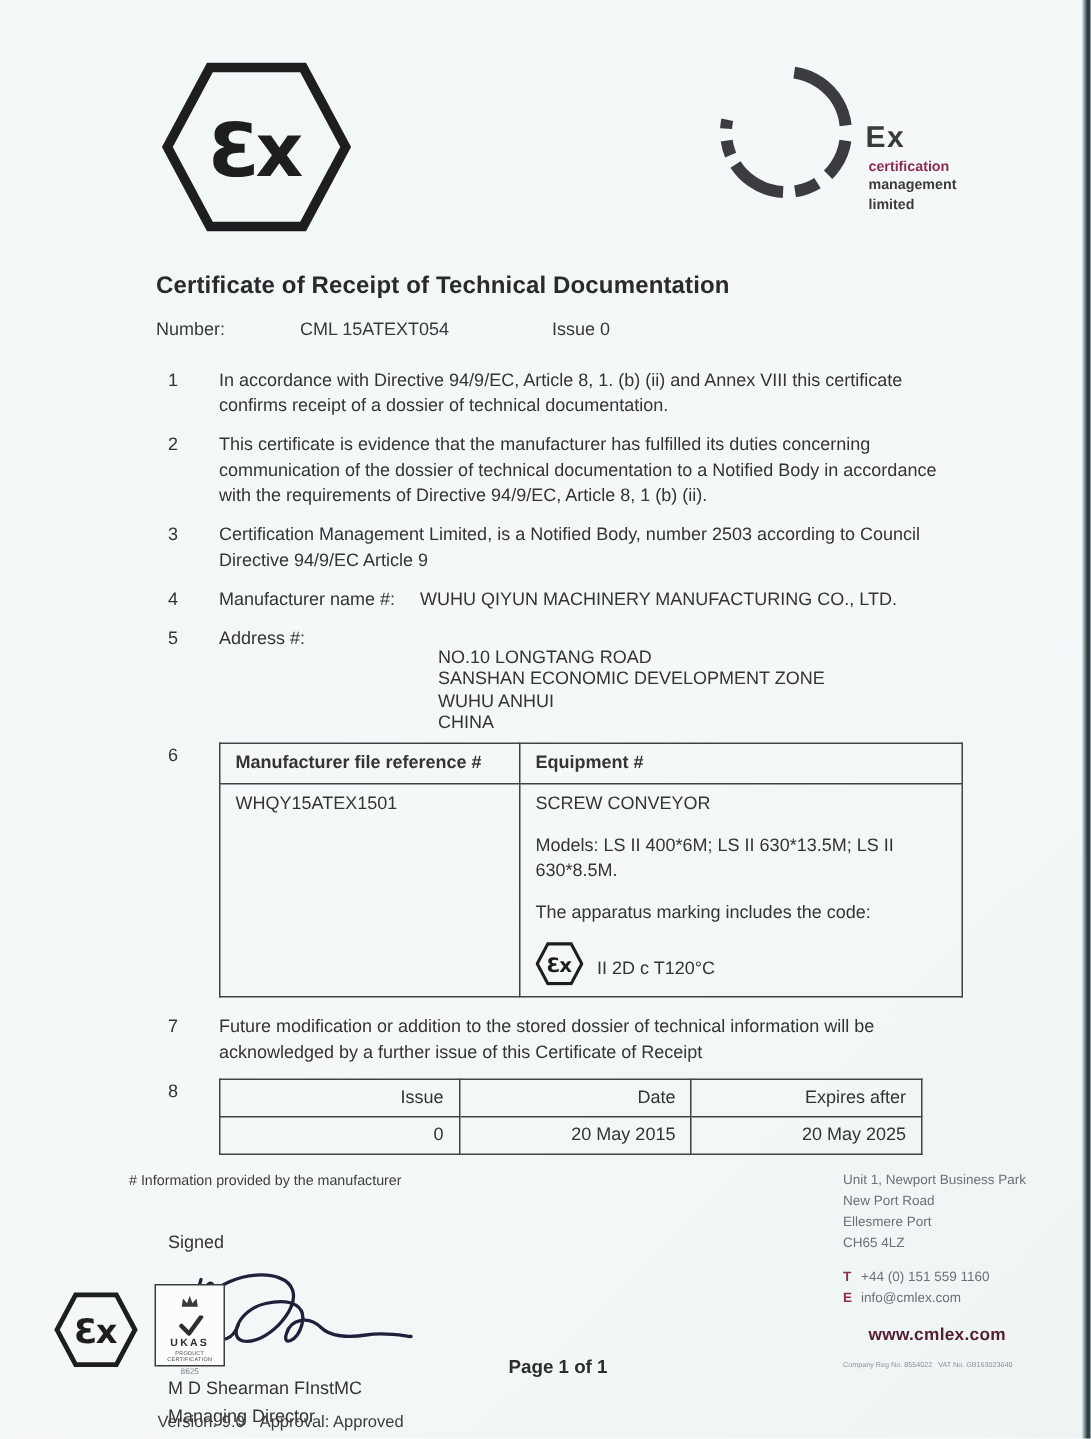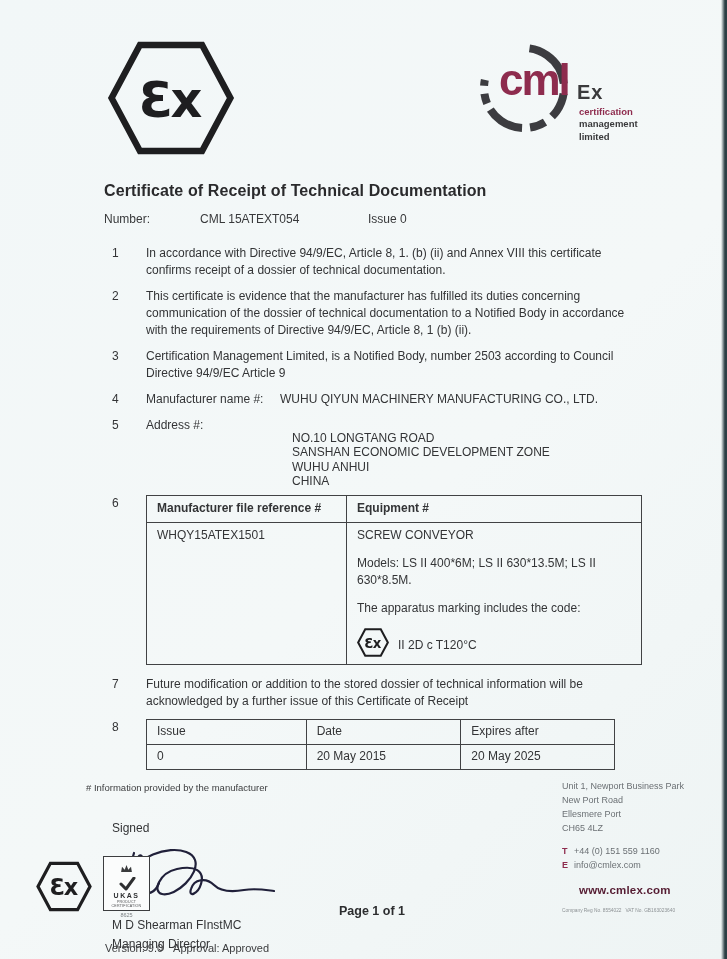--- a/index.html
+++ b/index.html
@@ -57,21 +57,21 @@
   .file-table { width: 540px; }
   .file-table th, .file-table td { border: 1.4px solid #414244; text-align: left; vertical-align: top; padding: 4px 10px 5px 10px; }
   .file-table th { font-weight: bold; }
   .file-table .col-ref { width: 200px; }
   .equip-cell p { margin: 0 0 11px 0; }
   .marking-row { display: flex; align-items: flex-end; margin-top: 4px; padding-bottom: 2px; }
   .marking-code { margin-left: 9px; padding-bottom: 3px; }
 
   
   .issue-table { width: 469px; }
-  .issue-table th, .issue-table td { border: 1.4px solid #414244; text-align: left; padding: 3px 10px 4px 10px; font-weight: normal; }
+  .issue-table th, .issue-table td { border: 1.4px solid #414244; text-align: right; padding: 3px 10px 4px 10px; font-weight: normal; }
   .issue-table .c1 { width: 160px; }
   .issue-table .c2 { width: 155px; }
   .issue-table .c3 { width: 154px; }
 
   .footnote { margin-left: -26px; margin-top: 7px; font-size: 9.5px; color: #3c3d3f; }
 
   
   .signed-label { margin-top: 25px; font-size: 12px; }
   .signature-svg { display: block; margin: 6px 0 0 -10px; }
   .signer-name { font-size: 12px; margin-top: 2px; }
@@ -105,21 +105,20 @@
 
   <svg class="atex-logo-large" width="128" height="116" viewBox="0 0 140 126">
     <polygon class="hex-stroke" stroke-width="7" points="36,5 104,5 135,63 104,121 36,121 5,63"></polygon>
     <text class="hex-text" x="68" y="84" text-anchor="middle" font-size="54">Ɛx</text>
   </svg>
 
   <div class="cml-logo">
     <svg class="cml-arc" width="100" height="104" viewBox="0 0 100 104">
       <circle cx="48" cy="50" r="40" fill="none" stroke="#3c3c40" stroke-width="8" stroke-dasharray="34 10 26 9 16 8 38 7 10 8 6 60" transform="rotate(-55 48 50)"></circle>
     </svg>
-    <div class="cml-word">cml</div>
     <div class="cml-ex-label">Ex</div>
     <div class="cml-sub">
       <div class="sub-cert">certification</div>
       <div>management</div>
       <div>limited</div>
     </div>
   </div>
 
   <h1 class="doc-title">Certificate of Receipt of Technical Documentation</h1>
   <div class="number-row">

